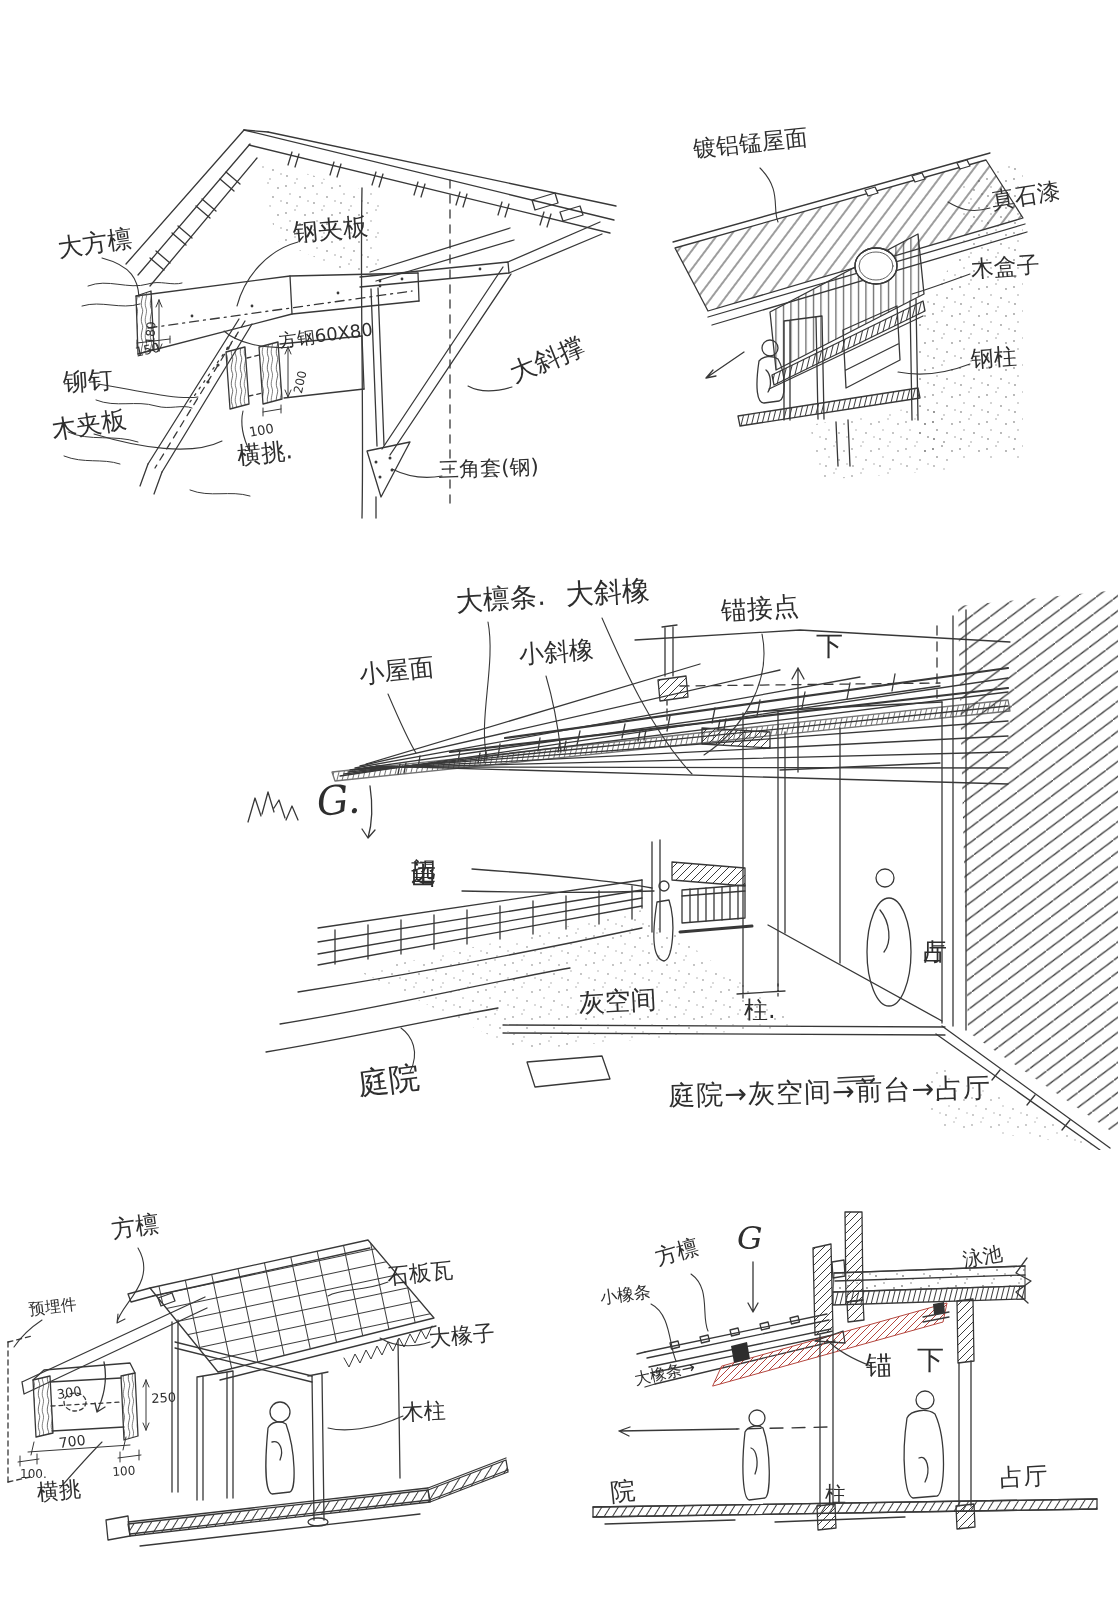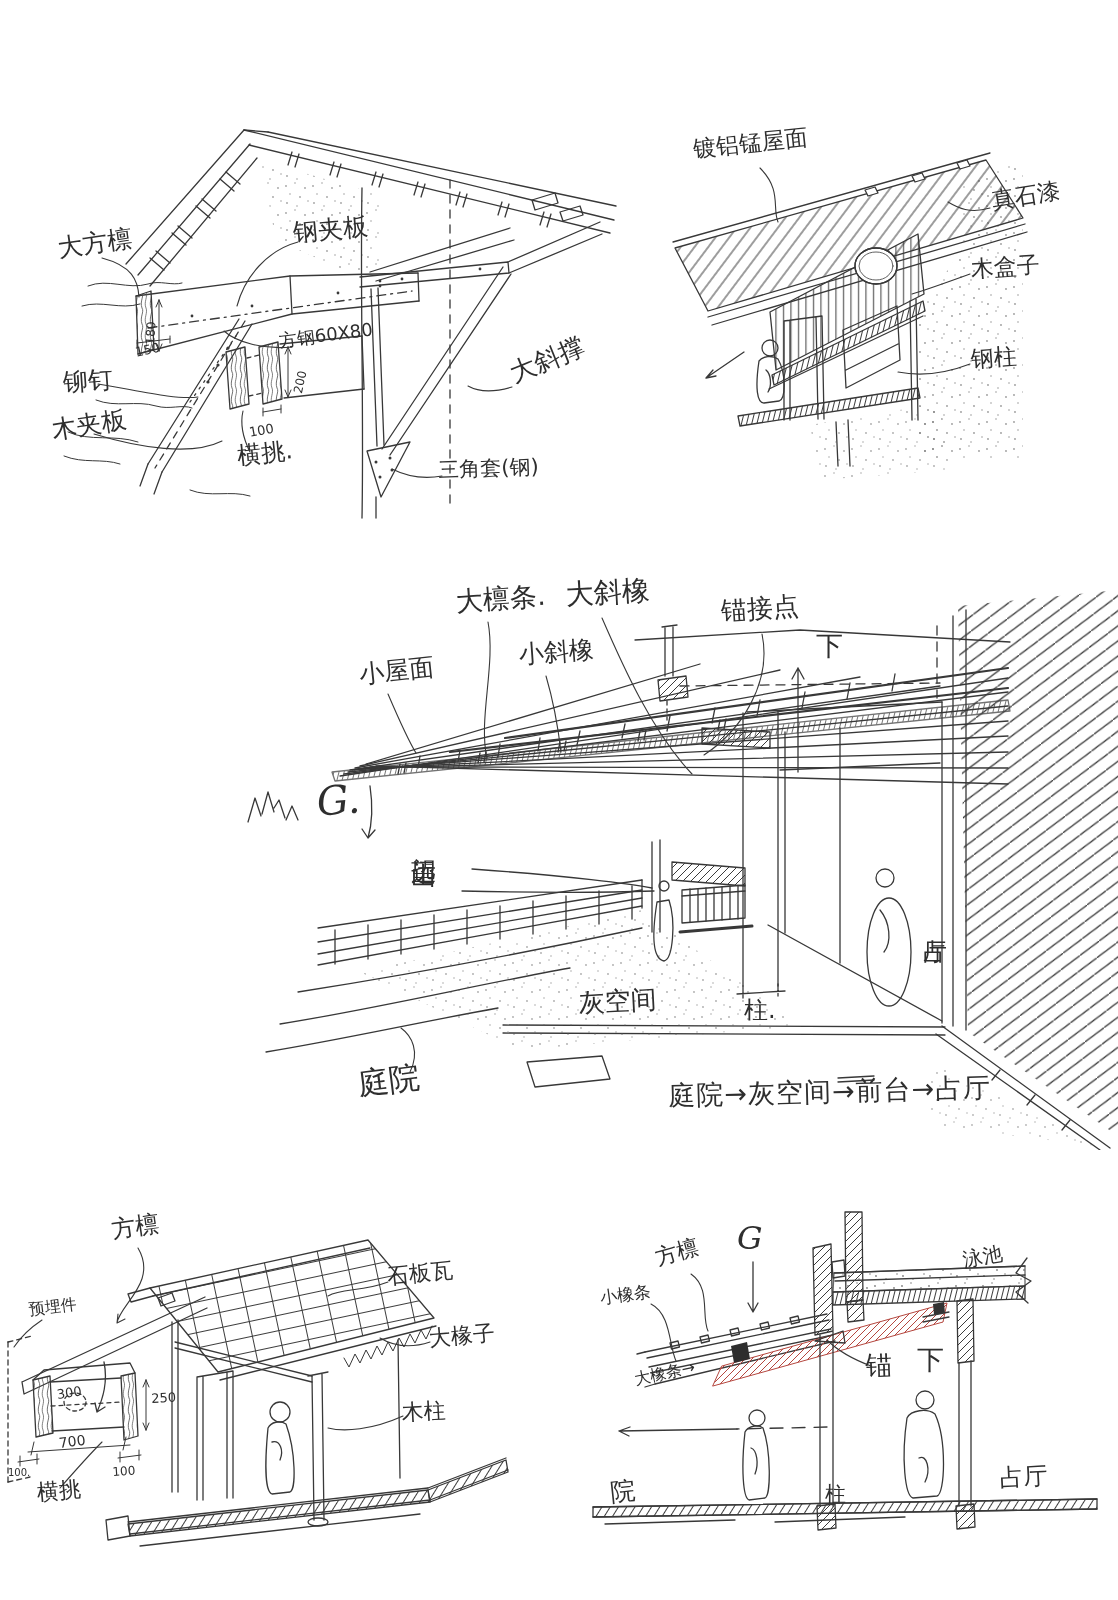--- a/index.html
+++ b/index.html
@@ -385,21 +385,21 @@
 </svg>
 <div class="lbl" style="left:110px;top:28px;font-size:24px;transform:rotate(-8deg);">方檩</div>
 <div class="lbl" style="left:386px;top:76px;font-size:22px;transform:rotate(-6deg);">石板瓦</div>
 <div class="lbl" style="left:428px;top:138px;font-size:22px;transform:rotate(-5deg);">大椽子</div>
 <div class="lbl" style="left:401px;top:212px;font-size:22px;transform:rotate(-3deg);">木柱</div>
 <div class="lbl" style="left:28px;top:112px;font-size:16px;transform:rotate(-7deg);">预埋件</div>
 <div class="lbl" style="left:36px;top:292px;font-size:22px;transform:rotate(-5deg);">横挑</div>
 <div class="lbl dim" style="left:56px;top:198px;font-size:13px;transform:rotate(-8deg);">300</div>
 <div class="lbl dim" style="left:151px;top:202px;font-size:13px;transform:rotate(-3deg);">250</div>
 <div class="lbl dim" style="left:58px;top:246px;font-size:14px;transform:rotate(-7deg);">700</div>
-<div class="lbl dim" style="left:8px;top:278px;font-size:10px;">100.</div>
+<div class="lbl dim" style="left:20px;top:278px;font-size:12px;">100.</div>
 <div class="lbl dim" style="left:112px;top:276px;font-size:12px;transform:rotate(-4deg);">100</div>
 </section>
 
 <section class="sk" style="left:575px;top:1200px;width:543px;height:395px;">
 <svg width="543" height="395" viewBox="0 0 543 395" stroke="#383838" fill="none" stroke-width="1.3" stroke-linecap="round" stroke-linejoin="round">
   <g>
     <path d="M70,152 L252,114 M72,158 L254,120"></path>
     <path d="M95,143 l8,-2 l1.5,6 l-8,2 Z M125,137 l8,-2 l1.5,6 l-8,2 Z M155,130 l8,-2 l1.5,6 l-8,2 Z M185,124 l8,-2 l1.5,6 l-8,2 Z M215,118 l8,-2 l1.5,6 l-8,2 Z"></path>
     <path d="M74,167 L256,129 M76,173 L258,135"></path>
     <path d="M80,184 L260,141"></path>

